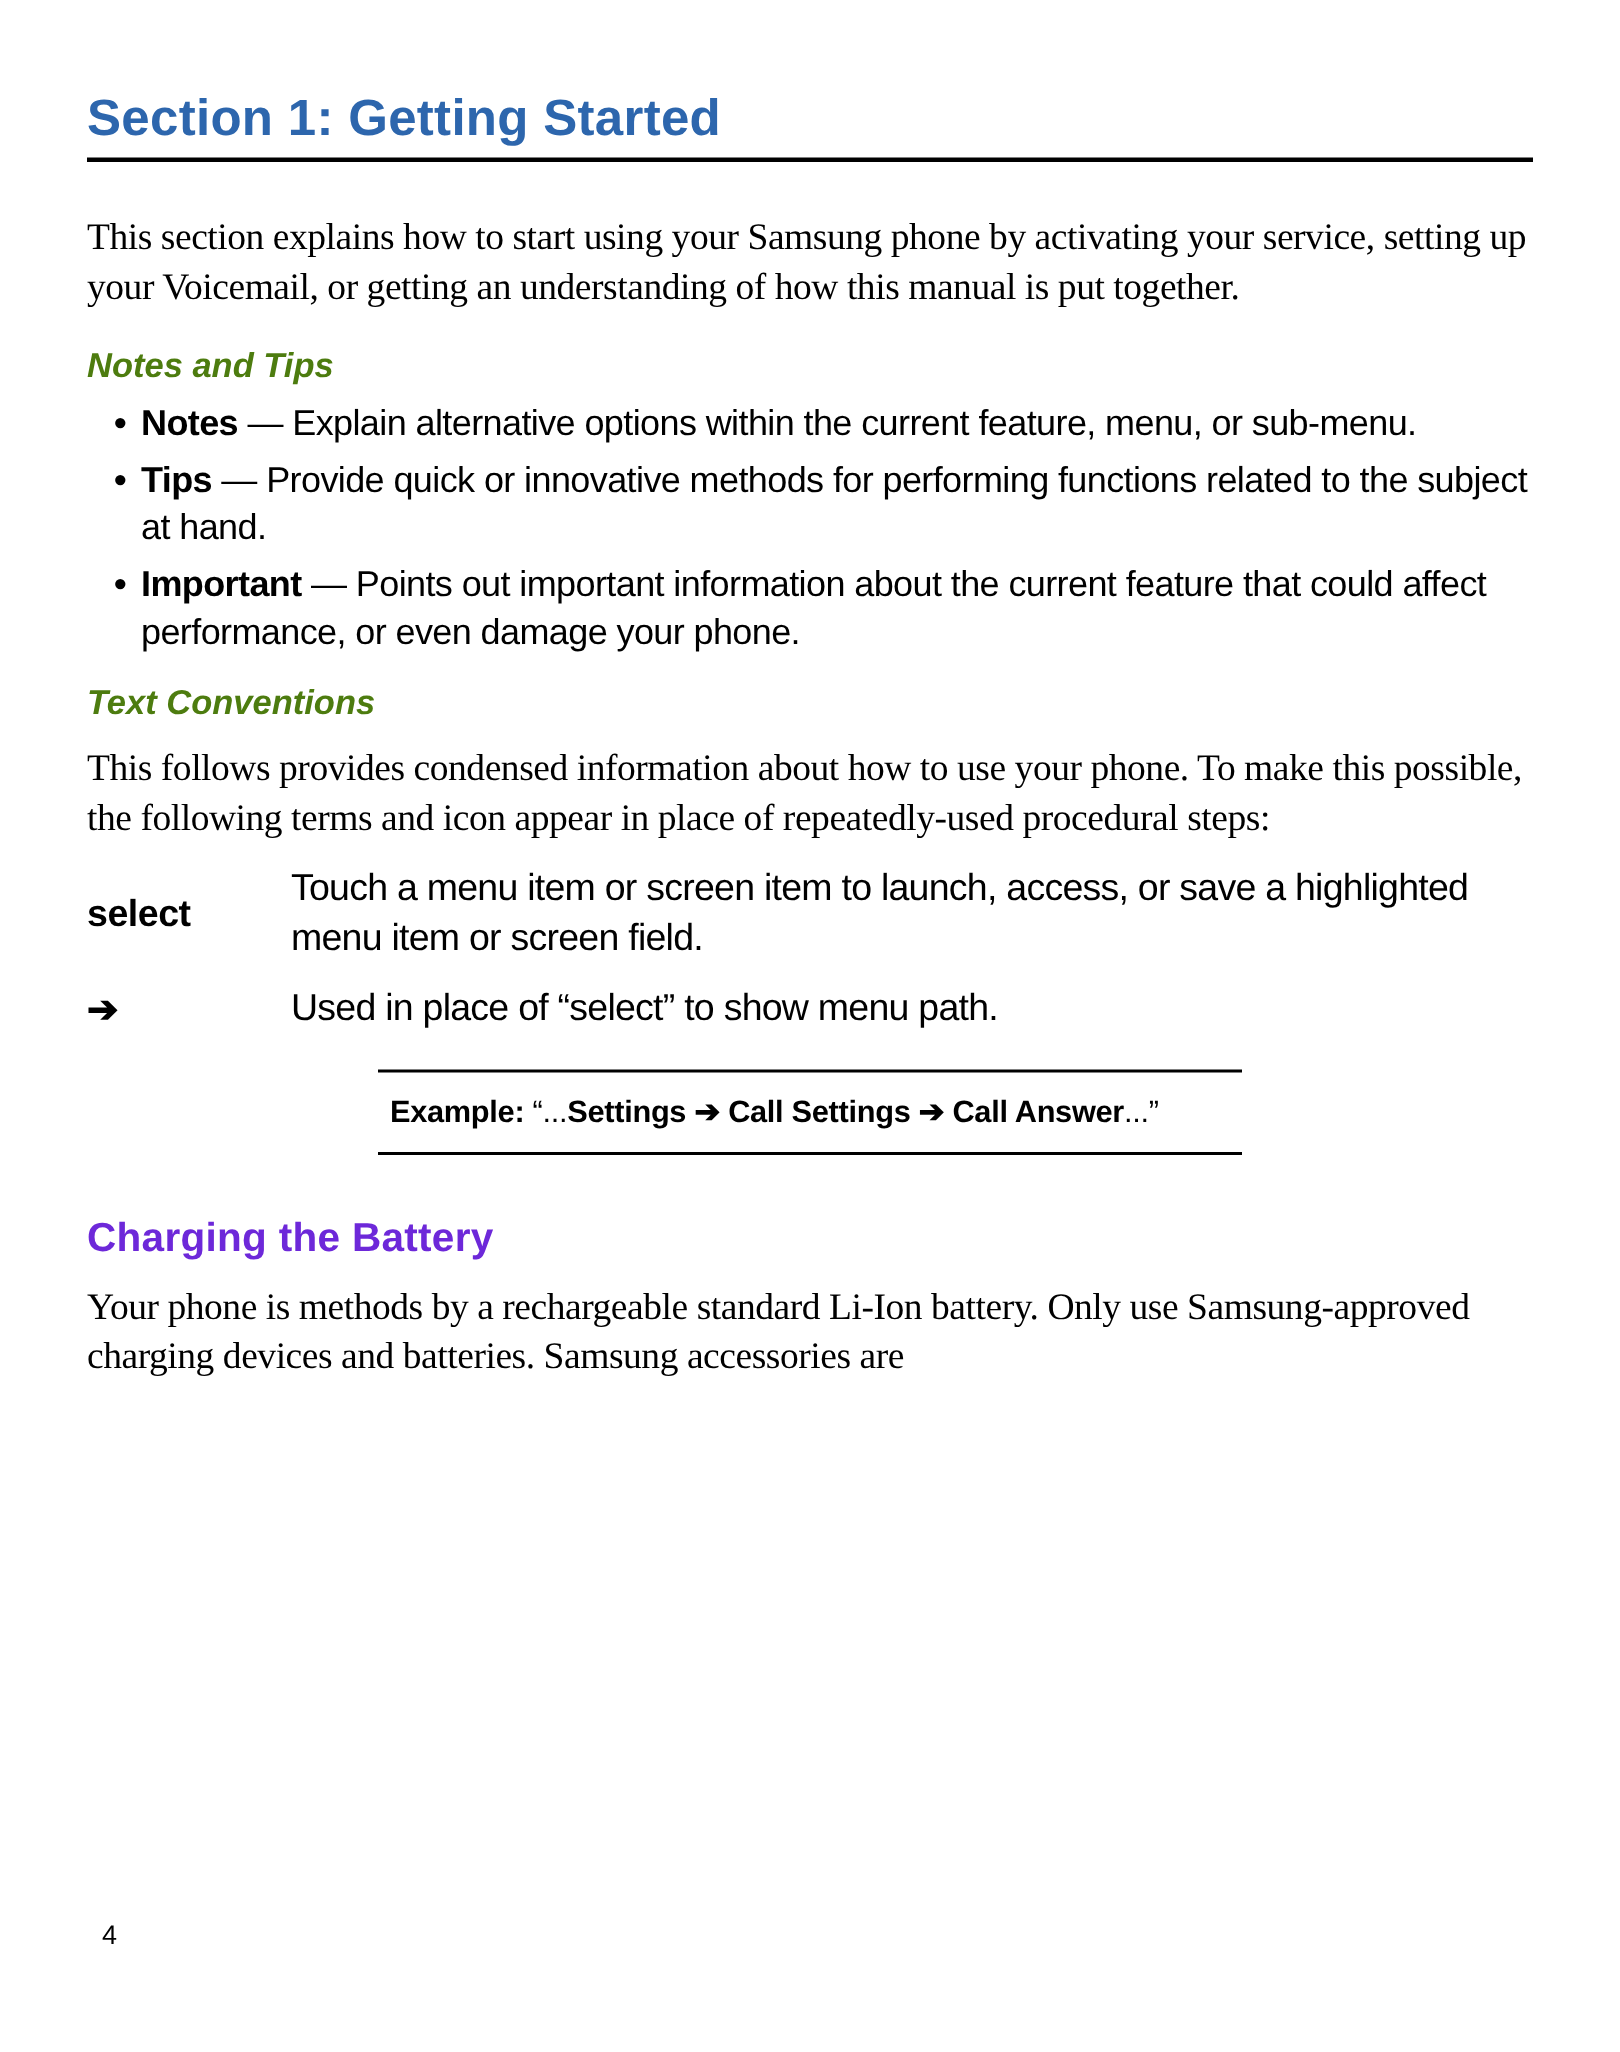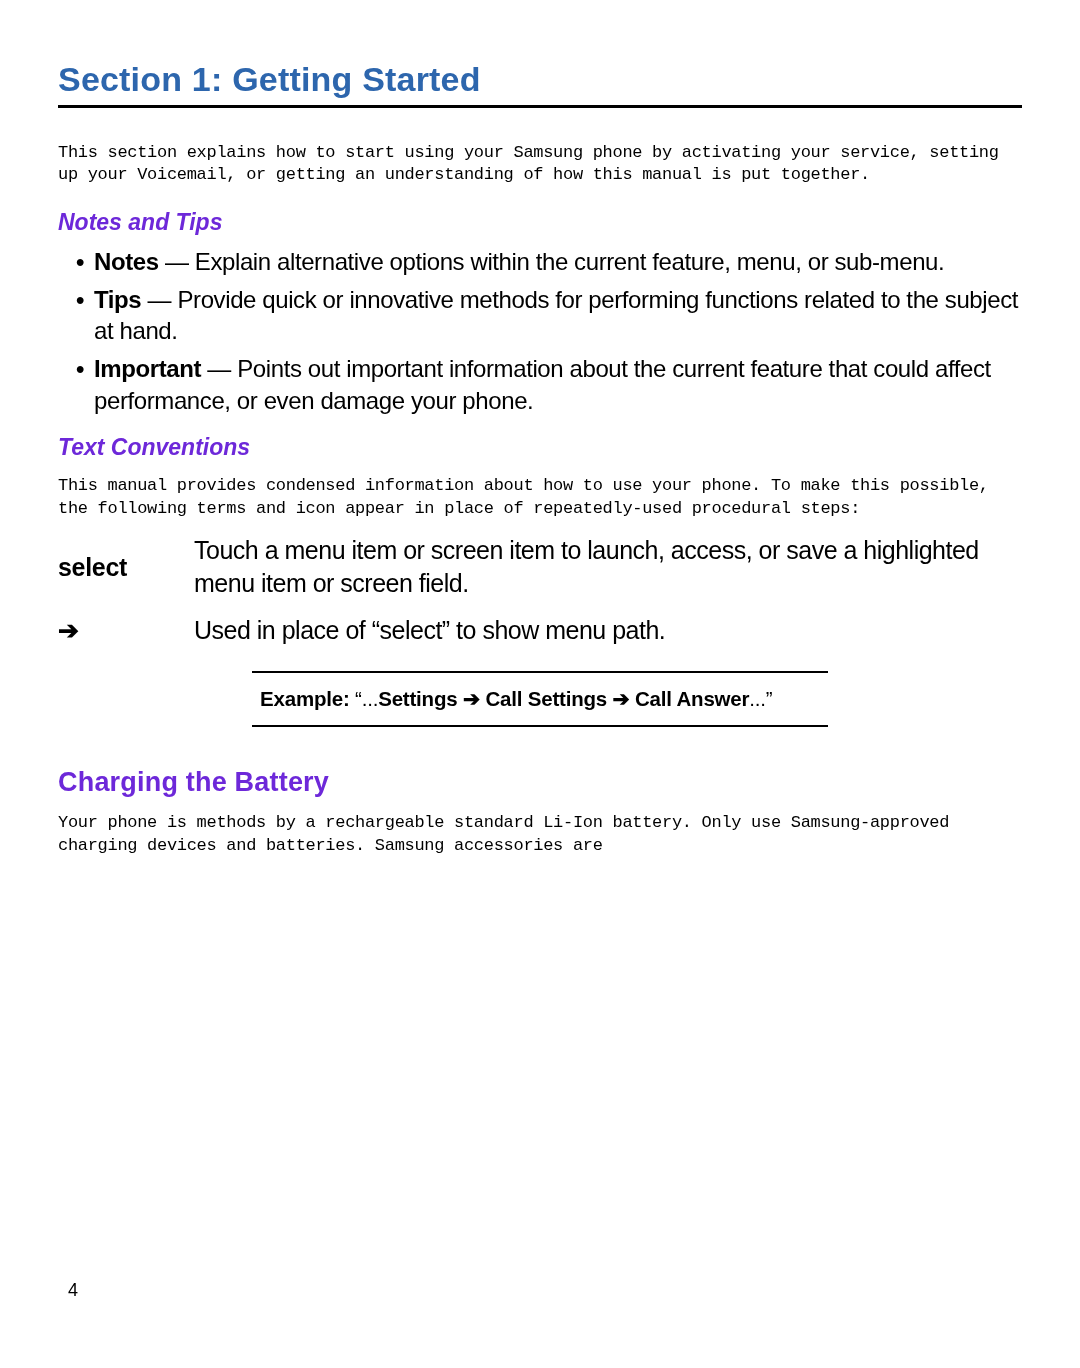--- a/index.html
+++ b/index.html
@@ -25,32 +25,32 @@
     color: #2d66ad;
     letter-spacing: 0.2px;
     margin: 0 0 6px 0;
   }
   .title-rule {
     border: none;
     border-top: 3px solid #000;
     margin: 0 0 34px 0;
   }
   .body-text {
-    font-size: 17px;
+    font-size: 25px;
     line-height: 1.32;
     margin: 14px 0 22px 0;
-    font-family: Liberation Mono, monospace;
+    font-family: Liberation Serif, serif;
     letter-spacing: -0.3px;
   }
   .subhead {
     font-family: Arial, Helvetica, sans-serif;
     font-weight: 900;
     font-style: italic;
     font-size: 23px;
-    color: #6d28d9;
+    color: #4d7c0f;
     margin: 0 0 10px 0;
     letter-spacing: 0px;
   }
   .bullets {
     margin: 0 0 18px 0;
     padding: 0 0 0 18px;
   }
   .bullets .bi {
     position: relative;
     font-size: 24px;
@@ -139,21 +139,21 @@
     </div>
     <div class="bi">
       <span class="bold">Tips</span><span> — Provide quick or innovative methods for performing functions related to the subject at hand.</span>
     </div>
     <div class="bi">
       <span class="bold">Important</span><span> — Points out important information about the current feature that could affect performance, or even damage your phone.</span>
     </div>
   </div>
 
   <div class="subhead">Text Conventions</div>
-  <p class="body-text" style="margin-bottom:14px;">This manual provides condensed information about how to use your phone. To make this possible, the following terms and icon appear in place of repeatedly-used procedural steps:</p>
+  <p class="body-text" style="margin-bottom:14px;">This follows provides condensed information about how to use your phone. To make this possible, the following terms and icon appear in place of repeatedly-used procedural steps:</p>
 
   <div class="def-table">
     <div class="def-row">
       <div class="def-term">select</div>
       <div class="def-desc">Touch a menu item or screen item to launch, access, or save a highlighted menu item or screen field.</div>
     </div>
     <div class="def-row" style="margin-top:6px;">
       <div class="def-term arrow">➔</div>
       <div class="def-desc">Used in place of “select” to show menu path.</div>
     </div>

